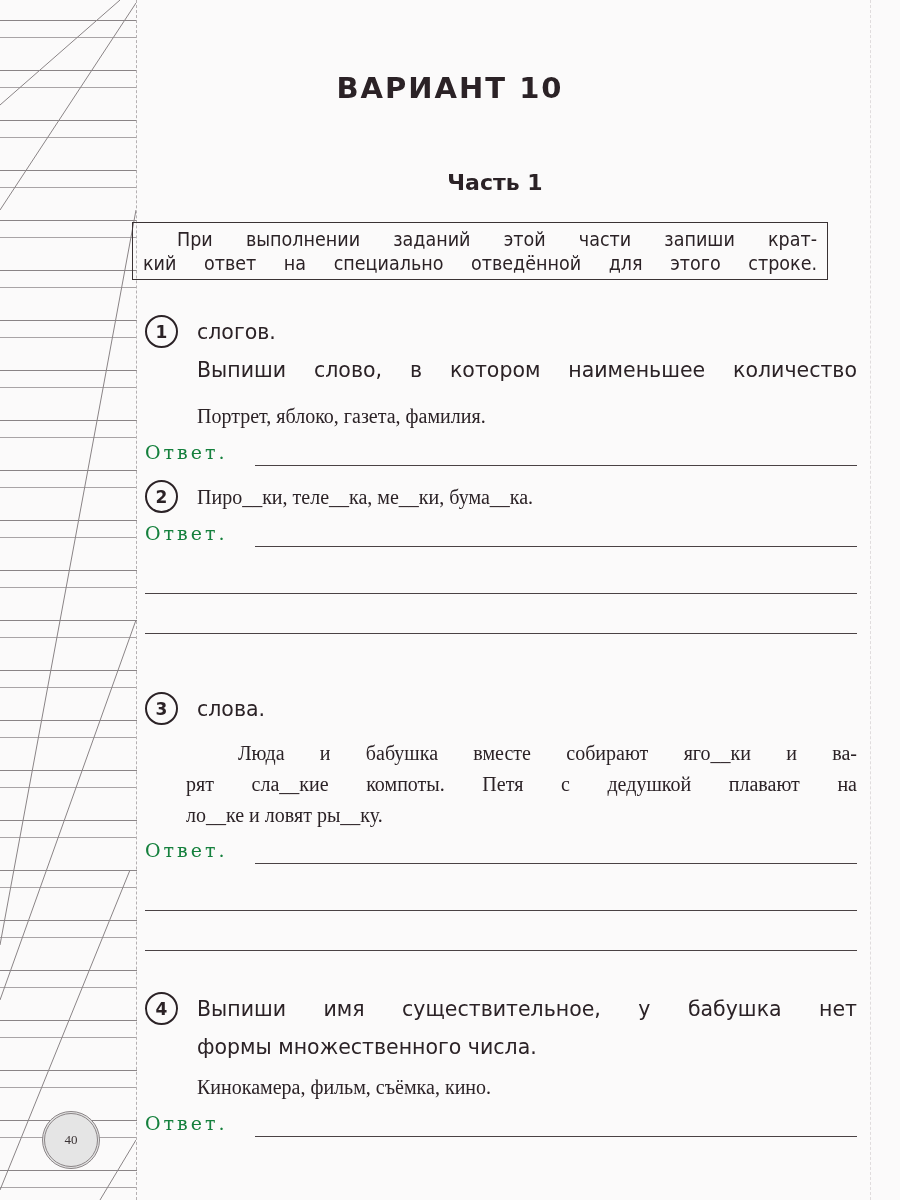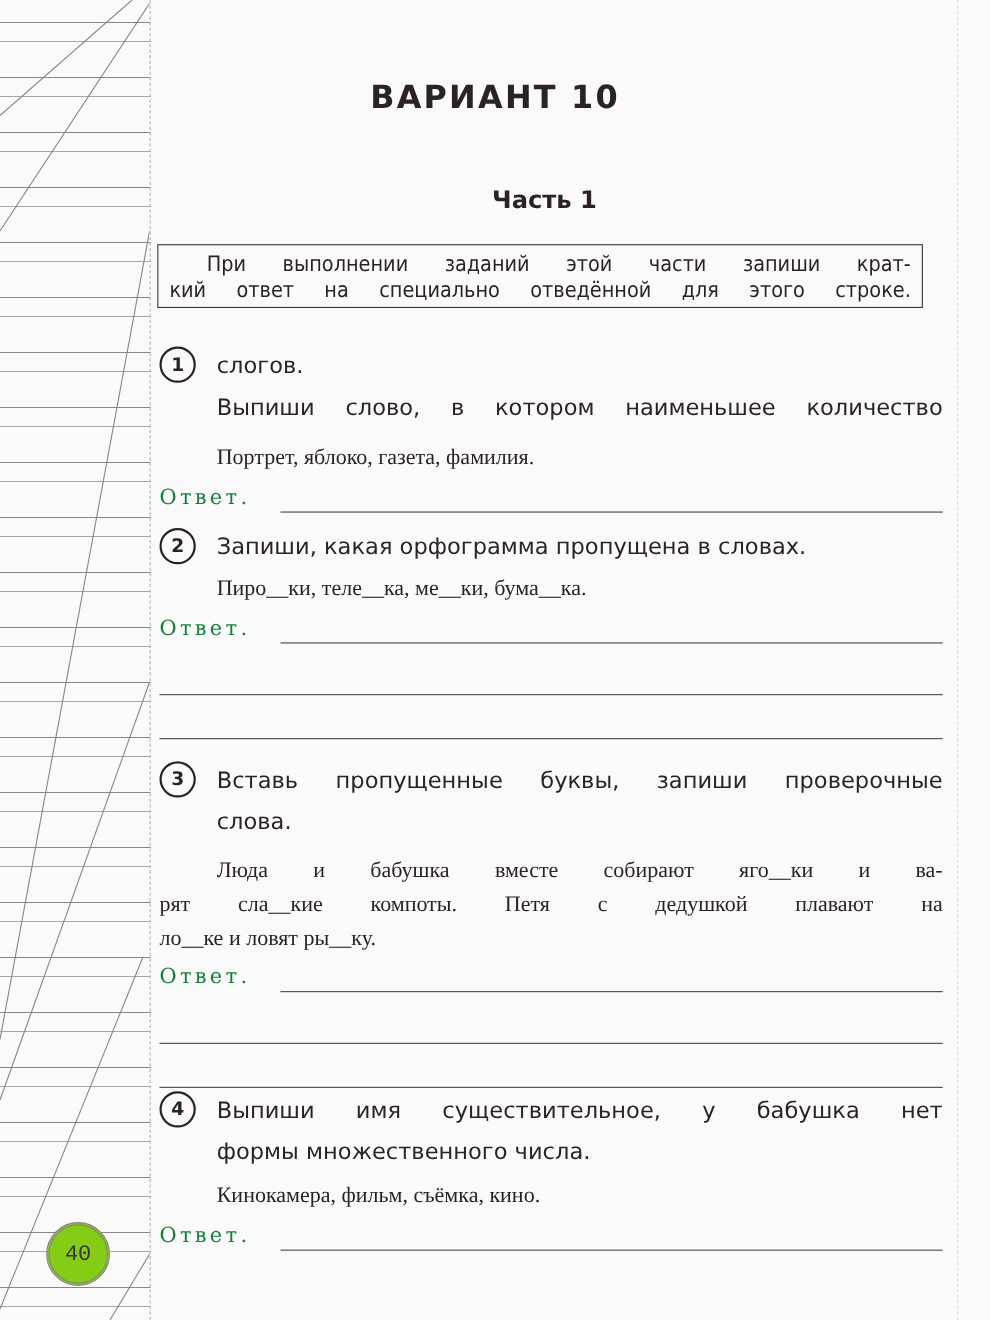--- a/index.html
+++ b/index.html
@@ -10,34 +10,34 @@
   }
   .margin {
     position:absolute; left:0; top:0; width:136px; height:1200px;
     background-image:
       repeating-linear-gradient(to bottom, transparent 0px, transparent 20px, #8a8486 20px, #8a8486 21px, transparent 21px, transparent 37px, #a9a4a6 37px, #a9a4a6 38px, transparent 38px, transparent 50px);
     border-right:1px dashed #b5b0b2;
   }
   .margin svg { position:absolute; left:0; top:0; }
   .page-num {
     position:absolute; left:42px; top:1111px; width:52px; height:52px;
-    border-radius:50%; border:3px double #8a8486; background:#84cc16;
+    border-radius:50%; border:3px double #8a8486; background:#e5e5e5;
     display:flex; align-items:center; justify-content:center;
-    font-family:Liberation Mono, monospace; font-size:20px; color:#3a3234;
+    font-family:Liberation Serif, serif; font-size:13px; color:#3a3234;
   }
   .title {
     position:absolute; left:0; width:1000px; top:71px; text-align:center;
     font-family:"DejaVu Sans", sans-serif; font-weight:bold; font-size:29px; letter-spacing:2px; color:#2b2226;
   }
   .subtitle {
     position:absolute; left:0; width:1000px; top:170px; text-align:center;
     font-weight:bold; font-size:22px; color:#2b2226;
   }
   .note {
-    position:absolute; left:143px; top:222px; width:696px; height:58px;
+    position:absolute; left:132px; top:222px; width:696px; height:58px;
     border:1.5px solid #3a3234; padding:5px 10px; box-sizing:border-box;
     font-family:"DejaVu Sans", sans-serif; font-size:19.5px; line-height:24px;
     text-align:justify; color:#2b2226; font-stretch:condensed;
   }
   .note-line { display:block; text-align:justify; text-align-last:justify; }
   .q {
     position:absolute; left:145px; width:712px;
   }
   .q-num {
     position:absolute; left:0; top:0; width:33px; height:33px; border-radius:50%;
@@ -48,21 +48,21 @@
   .q-text {
     margin-left:52px; font-size:20.5px; line-height:38px; color:#2b2226;
     text-align:justify; text-align-last:justify; display:block;
   }
   .q-text.last { text-align-last:left; }
   .q-words {
     font-family:Liberation Serif, serif; font-size:20px; color:#2b2226;
     line-height:38px; margin-top:8px;
   }
   .indent { padding-left:52px; }
-  .justify-line { display:block; text-align:justify; text-align-last:justify; }
+  .justify-line { display:block; text-align:justify; text-align-last:justify;margin-left:41px; }
   .justify-line.last { text-align-last:left; }
   .answer-row { position:relative; height:34px; margin-top:4px; }
   .answer-label {
     position:absolute; left:0; top:2px;
     font-family:"DejaVu Serif", serif; font-size:19px; letter-spacing:3px; color:#15803d;
   }
   .answer-line { position:absolute; left:110px; right:0; top:26px; border-bottom:1.5px solid #4a4244; }
   .extra-line { height:1px; border-bottom:1.5px solid #4a4244; margin-top:38px; }
   .right-edge { position:absolute; left:870px; top:0; width:1px; height:1200px; border-left:1px dashed #e0dcdd; }
 </style>
@@ -96,33 +96,31 @@
   <span class="q-text">Выпиши слово, в котором наименьшее количество</span>
   <div class="q-words indent">Портрет, яблоко, газета, фамилия.</div>
   <div class="answer-row">
     <span class="answer-label">Ответ.</span>
     <div class="answer-line"></div>
   </div>
 </div>
 
 <div class="q" style="top:478px">
   <div class="q-num" style="top:2px">2</div>
-  <span class="q-text last">Запиши, какая орфограмма пропущена в словах.</span>
   <div class="q-words indent" style="margin-top:0">Пиро__ки, теле__ка, ме__ки, бума__ка.</div>
   <div class="answer-row">
     <span class="answer-label">Ответ.</span>
     <div class="answer-line"></div>
   </div>
   <div class="extra-line"></div>
   <div class="extra-line"></div>
 </div>
 
 <div class="q" style="top:690px">
   <div class="q-num" style="top:2px">3</div>
-  <span class="q-text">Вставь пропущенные буквы, запиши проверочные</span>
   <span class="q-text last">слова.</span>
   <div class="q-words" style="line-height:31px; margin-top:10px">
     <span class="justify-line" style="padding-left:52px">Люда и бабушка вместе собирают яго__ки и ва-</span>
     <span class="justify-line">рят сла__кие компоты. Петя с дедушкой плавают на</span>
     <span class="justify-line last">ло__ке и ловят ры__ку.</span>
   </div>
   <div class="answer-row" style="margin-top:6px">
     <span class="answer-label">Ответ.</span>
     <div class="answer-line"></div>
   </div>

